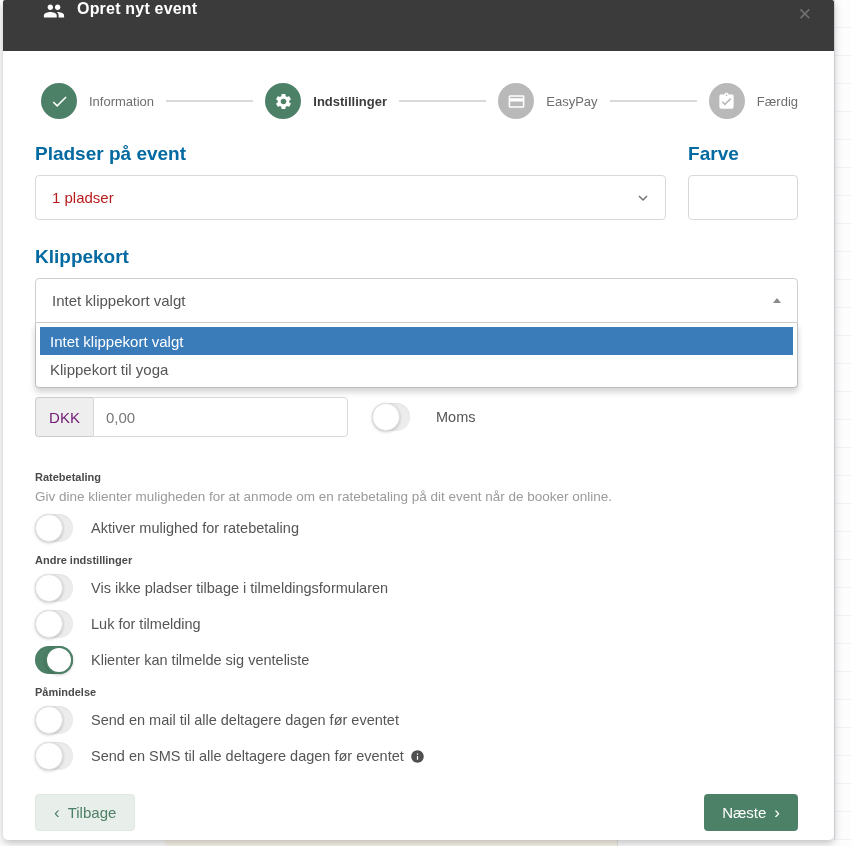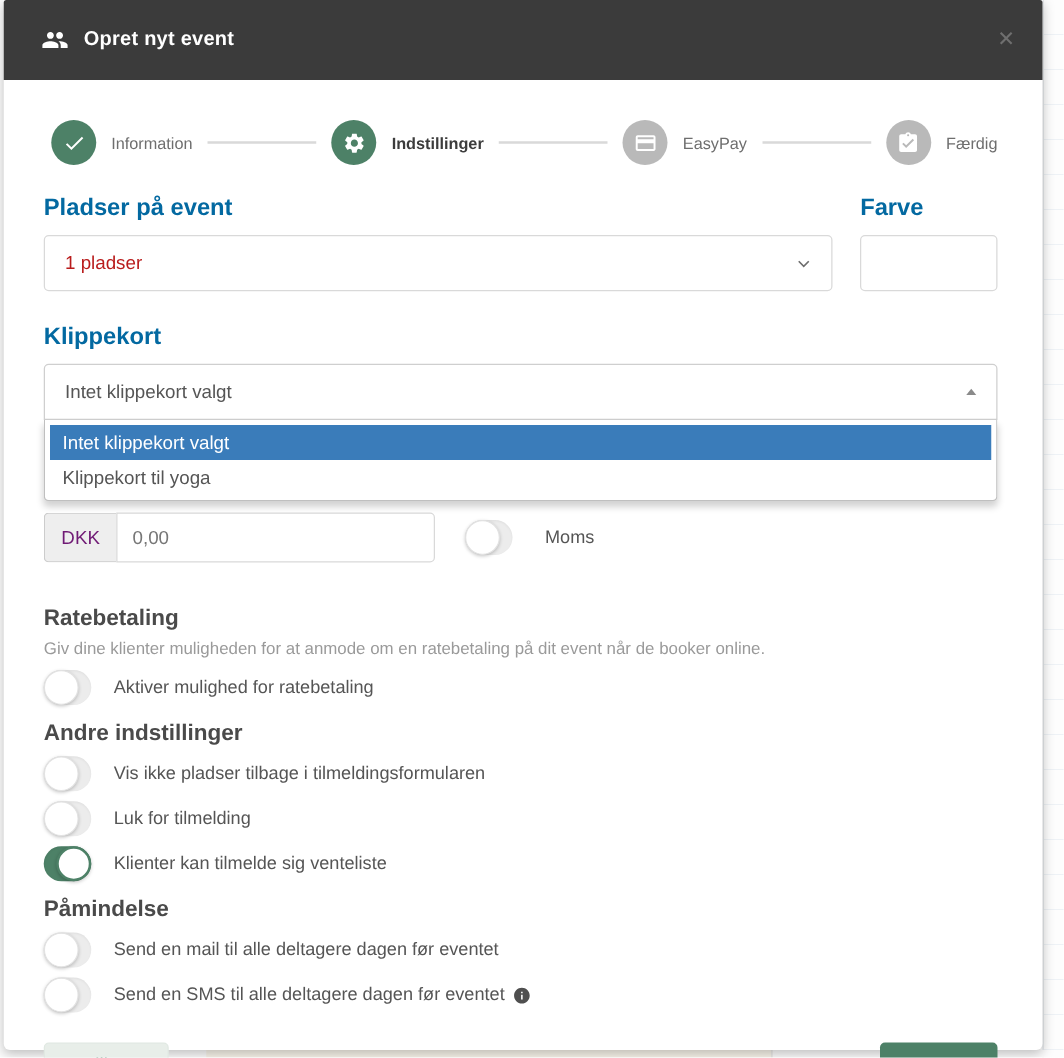--- a/index.html
+++ b/index.html
@@ -18,22 +18,22 @@
     position:absolute; left:0; bottom:0; width:851px; height:6px; background:#fdfdfd;
   }
   .bg-strip-bottom .beige { position:absolute; left:165px; top:0; width:453px; height:6px; background:#faf6ec; border-right:1px solid #e7e7e7; }
 
   .modal {
     position:absolute; left:3px; top:0; width:831px; height:840px;
     background:#fff; border-radius:0 0 5px 5px;
     box-shadow:0 3px 9px rgba(0,0,0,.25);
   }
   .modal-header {
-    height:64px; background:#3b3b3b; display:flex; align-items:center;
-    padding:0 16px 0 30px; border-radius:2px 2px 0 0;
+    height:51px; background:#3b3b3b; display:flex; align-items:flex-start;
+    padding:0 16px 0 40px; border-radius:2px 2px 0 0;
   }
   .modal-header .hicon { width:22px; height:22px; margin-right:12px; }
   .modal-header .hicon svg { width:22px; height:22px; fill:#fff; }
   .modal-title { color:#fff; font-size:16px; font-weight:bold; letter-spacing:.2px; flex:1; }
   .close-x { color:#6f6f6f; font-size:17px; font-weight:bold; padding:4px 6px; cursor:pointer; }
 
   .modal-body { padding:28px 36px 0 32px; }
 
   
   .stepper { display:flex; align-items:center; margin:4px 0 24px 6px; }
@@ -108,21 +108,21 @@
     position:absolute; left:0; top:0; width:28px; height:28px; border-radius:50%;
     background:#fff; border:1px solid #e2e2e2; box-shadow:0 1px 3px rgba(0,0,0,.22);
   }
   .toggle.on { background:#4d8167; }
   .toggle.on .knob { left:auto; right:0; border:2px solid #4d8167; }
   .toggle-row { display:flex; align-items:center; margin-bottom:8px; min-height:28px; }
   .tlabel { font-size:14.5px; color:#555; margin-left:18px; display:flex; align-items:center; }
   .info-icon { display:inline-flex; margin-left:6px; }
   .info-icon svg { width:15px; height:15px; fill:#4f4f4f; }
 
-  .section-title { font-size:18px; font-weight:bold; color:#4a4a4a; margin:0 0 8px 0; }
+  .section-title { font-size:11px; font-weight:bold; color:#4a4a4a; margin:0 0 8px 0; }
   .section-desc { font-size:13.5px; color:#9a9a9a; margin:-2px 0 10px 0; }
   .sec { margin-bottom:12px; }
 
   
   .footer { display:flex; justify-content:space-between; align-items:center; margin-top:24px; }
   .btn { border:none; border-radius:4px; font-size:15px; font-family:inherit; cursor:pointer;
          display:inline-flex; align-items:center; height:37px; padding:0 18px; }
   .btn-back { background:#e8eee9; color:#4d8167; border:1px solid #e0e8e2; }
   .btn-back .chev-glyph { margin-right:8px; font-size:17px; }
   .btn-next { background:#4d8167; color:#fff; }

